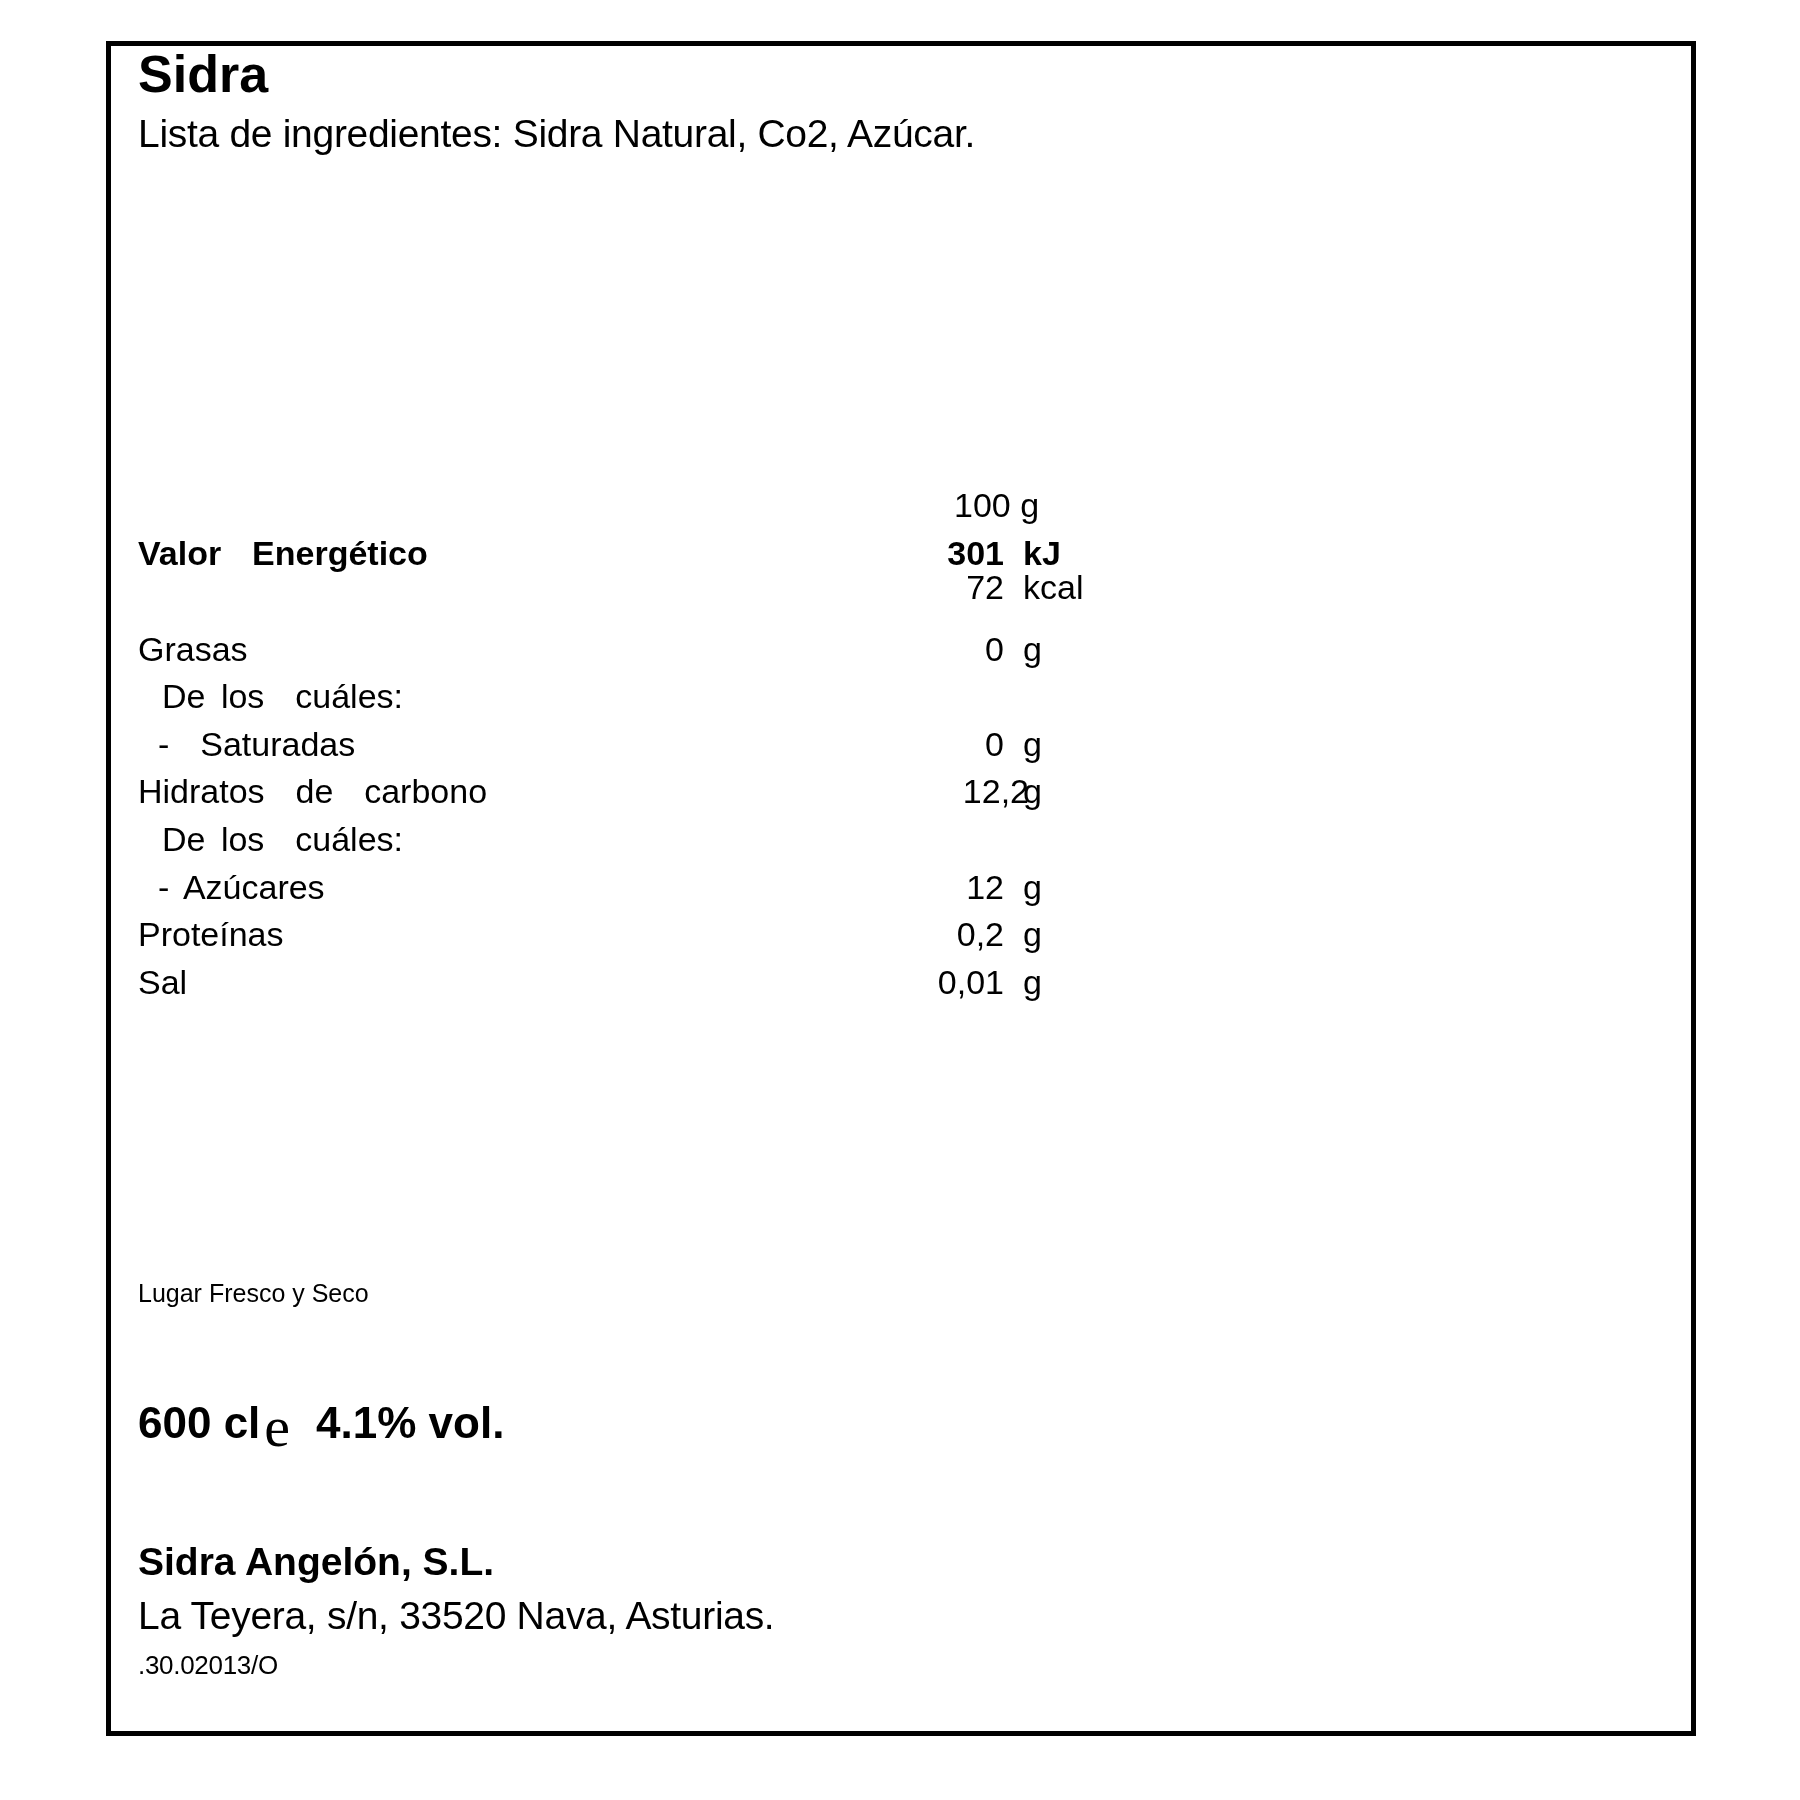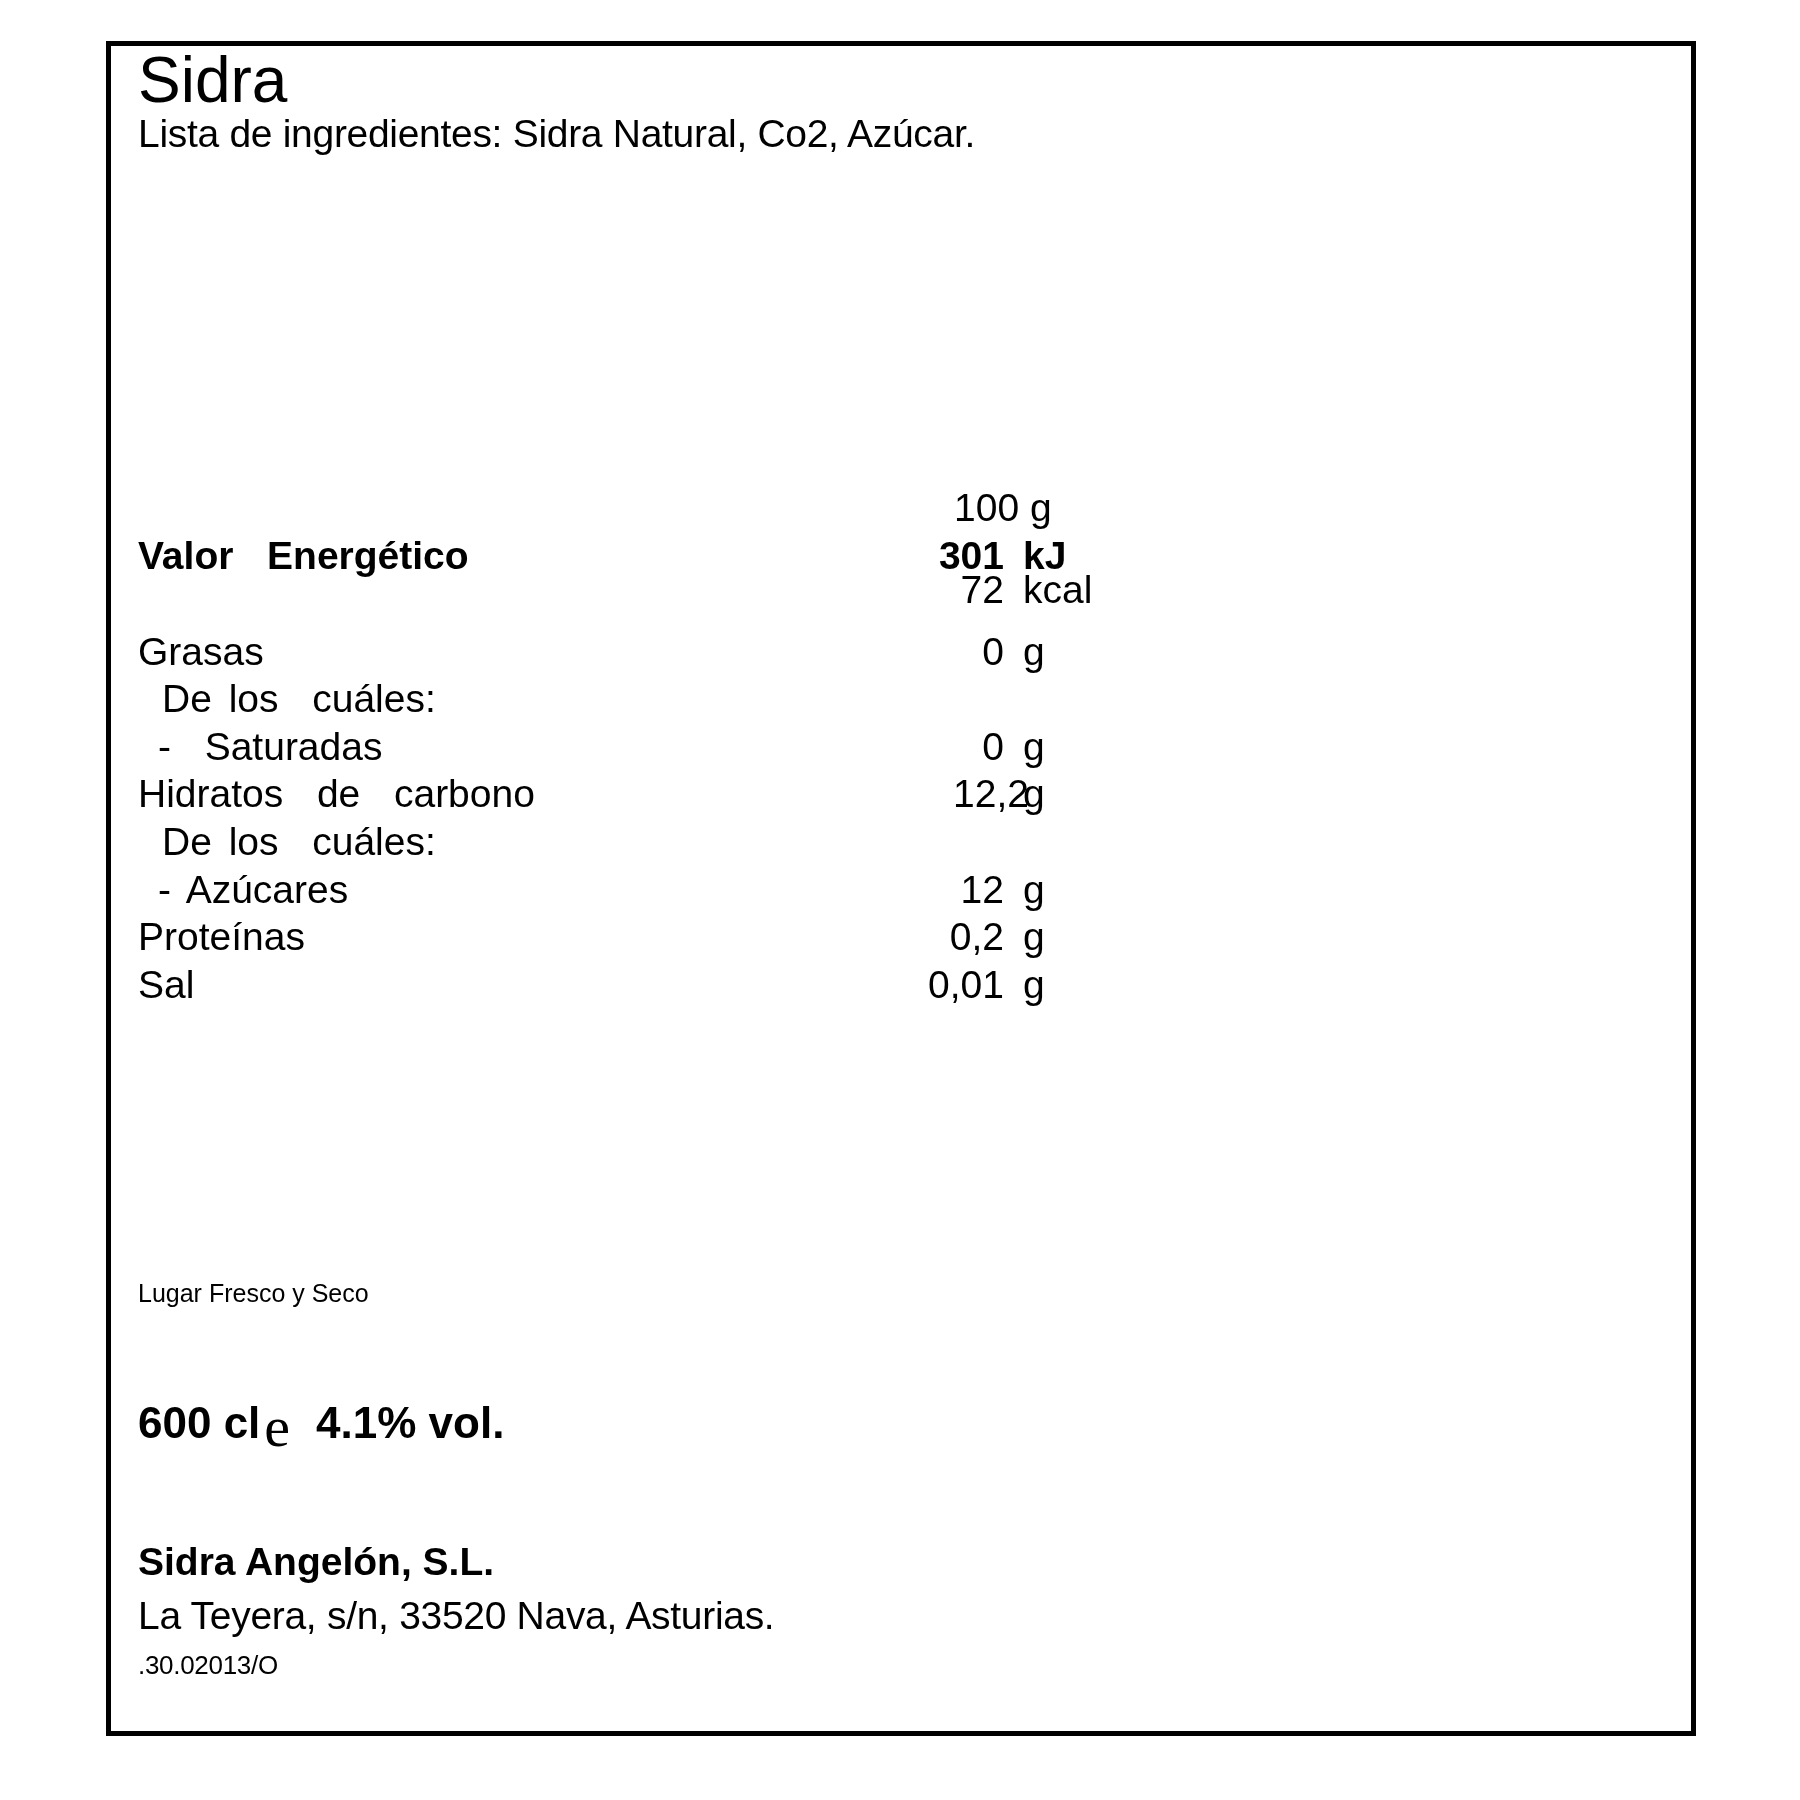--- a/index.html
+++ b/index.html
@@ -1,23 +1,23 @@
 <!DOCTYPE html>
 <html><head>
   <meta charset="utf-8">
   <style>
     html, body { margin: 0; padding: 0; background: #ffffff; }
     body { width: 1800px; height: 1800px; position: relative; overflow: hidden;
            font-family: "Liberation Sans", sans-serif; color: #000; }
     .frame { position: absolute; left: 106px; top: 41px; width: 1580px; height: 1685px;
              border: 5px solid #000; box-sizing: content-box; }
     .abs { position: absolute; white-space: pre; line-height: 1; }
-    .title { left: 138px; top: 48px; font-size: 64px; font-weight: normal; }
+    .title { left: 138px; top: 48px; font-size: 52px; font-weight: bold; }
     .ingredients { left: 138px; top: 114px; font-size: 39px; letter-spacing: -0.3px; }
-    .row { position: absolute; left: 0; width: 1784px; height: 48px; font-size: 39px; }
+    .row { position: absolute; left: 0; width: 1784px; height: 48px; font-size: 34px; }
     .row .label { position: absolute; left: 138px; top: 0; white-space: pre; word-spacing: 6px; }
     .row .label.indent { left: 162px; }
     .row .label.indent2 { left: 158px; }
     .row .num { position: absolute; right: 780px; top: 0; text-align: center; white-space: pre; }
     .row .unit { position: absolute; left: 1023px; top: 0; white-space: pre; }
     .row .header { position: absolute; left: 954px; top: 0; white-space: pre; }
     .storage { left: 138px; top: 1281px; font-size: 25px; }
     .volume { left: 138px; top: 1390px; font-size: 44px; font-weight: bold; }
     .volume .estimate { font-family: "Liberation Serif", serif; font-weight: normal;
                         font-size: 58px; display: inline-block; margin: 0 26px 0 4px;

